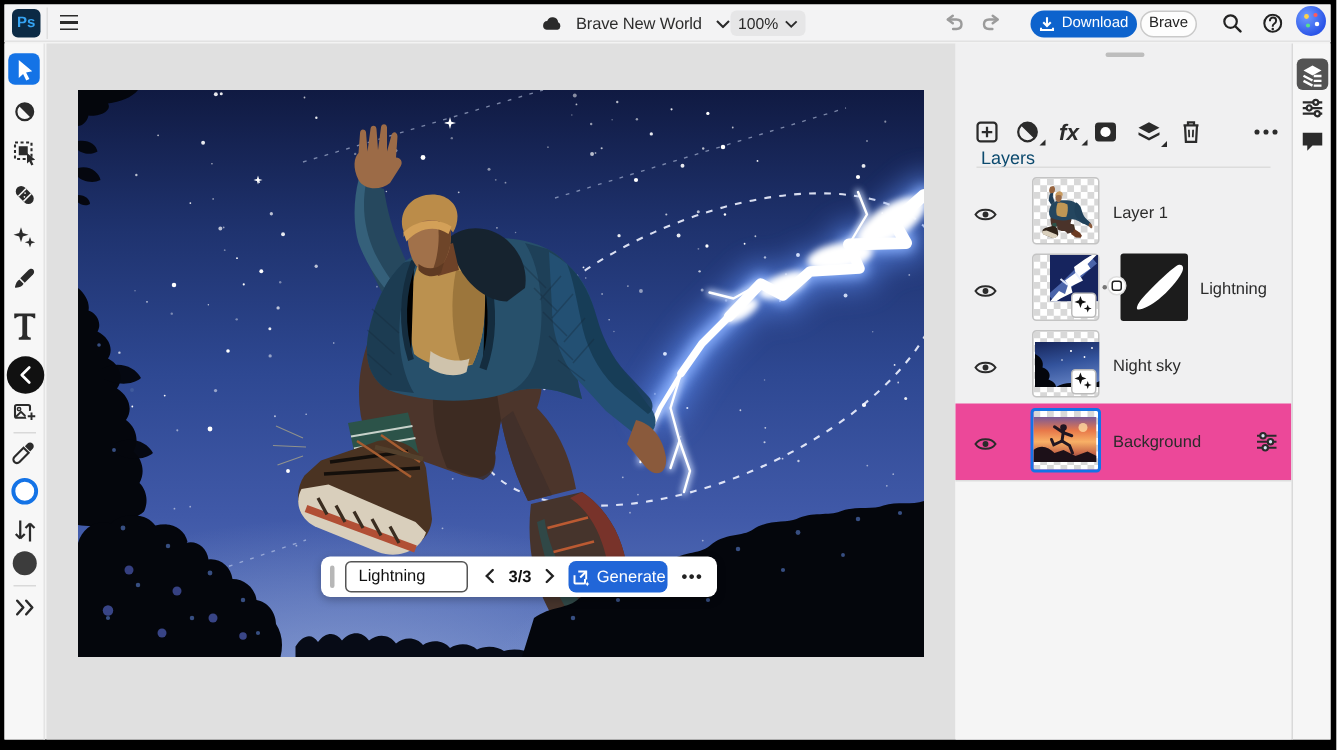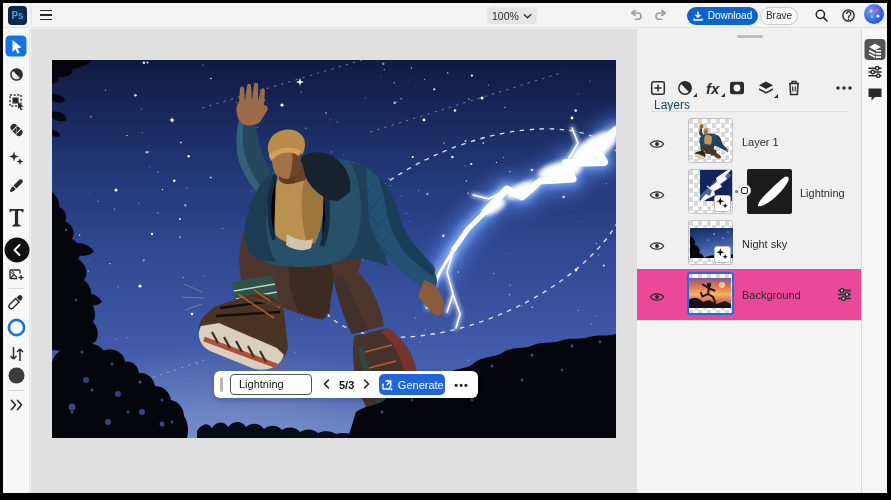--- a/index.html
+++ b/index.html
@@ -45,20 +45,25 @@
 <div id="app">
     <div id="inner">
   <div id="topbar">
     <div id="pslogo">Ps</div>
     <div id="tbdiv1"></div>
     <div class="hamb">
           <div></div>
           <div></div>
           <div></div>
         </div>
+    <div id="doctitle"><svg width="14" height="10" viewBox="0 0 17 12" style="margin-right:9px">
+            <path d="M13.5 4.6 A4.6 4.6 0 0 0 4.6 3.6 A3.6 3.6 0 0 0 4.1 10.7 L13 10.7 A3.3 3.3 0 0 0 13.5 4.6Z" fill="#2b2b2b"></path>
+          </svg>Brave New World<svg width="10" height="6" viewBox="0 0 10 6" style="margin-left:9px">
+            <path d="M1 1 L5 5 L9 1" fill="none" stroke="#2b2b2b" stroke-width="1.4"></path>
+          </svg></div>
     <div id="zoompill">100%<svg width="9" height="6" viewBox="0 0 10 6" style="margin-left:4px">
             <path d="M1 1 L5 5 L9 1" fill="none" stroke="#2b2b2b" stroke-width="1.4"></path>
           </svg></div>
     <div id="undoredo"><svg width="42" height="18" viewBox="0 0 42 18">
       <g fill="none" stroke="#9b9b9b" stroke-width="1.6" stroke-linecap="round" stroke-linejoin="round">
               <path d="M5.2 4.5 L1.8 7 L5.2 9.5"></path>
               <path d="M2.4 7 L7.6 7 C9.8 7 11 8.4 11 10.2 C11 12 9.8 13.3 7.6 13.3 L5.4 13.3"></path>
             </g>
       <g fill="none" stroke="#9b9b9b" stroke-width="1.6" stroke-linecap="round" stroke-linejoin="round" transform="translate(26,0)">
               <path d="M5.8 4.5 L9.2 7 L5.8 9.5"></path>
@@ -513,21 +518,21 @@
             <circle cx="24" cy="240" r="1.3"></circle>
             <circle cx="14" cy="170" r="1.2"></circle>
 </g>
 </svg>
 <div id="genbar">
       <div id="genhandle"></div>
       <div id="geninput">Lightning</div>
       <div style="margin-left:11px" class="chev"><svg width="7" height="10" viewBox="0 0 7 10">
               <path d="M5.5 1 L1.5 5 L5.5 9" fill="none" stroke="#222" stroke-width="1.6" stroke-linecap="round"></path>
             </svg></div>
-      <div id="gencount">5/3</div>
+      <div id="gencount">3/3</div>
       <div class="chev"><svg width="7" height="10" viewBox="0 0 7 10">
               <path d="M1.5 1 L5.5 5 L1.5 9" fill="none" stroke="#222" stroke-width="1.6" stroke-linecap="round"></path>
             </svg></div>
       <div id="genbtn"><svg width="12" height="12" viewBox="0 0 12 12" style="margin-right:5px">
               <path d="M2 4.5 L2 9.5 Q2 10 2.5 10 L8.5 10 Q9 10 9 9.5 L9 7" fill="none" stroke="#fff" stroke-width="1.3"></path>
               <path d="M4.5 2 L9.8 2 L9.8 7.3" fill="none" stroke="#fff" stroke-width="1.3"></path>
               <path d="M9.8 2 L5.8 6" stroke="#fff" stroke-width="1.3"></path>
               <path d="M10.5 8.6 L11 9.9 L12 10.3 L11 10.8 L10.5 12 L10 10.8 L9 10.3 L10 9.9Z" fill="#fff"></path>
             </svg>Generate</div>
       <div id="gendots">•••</div>

